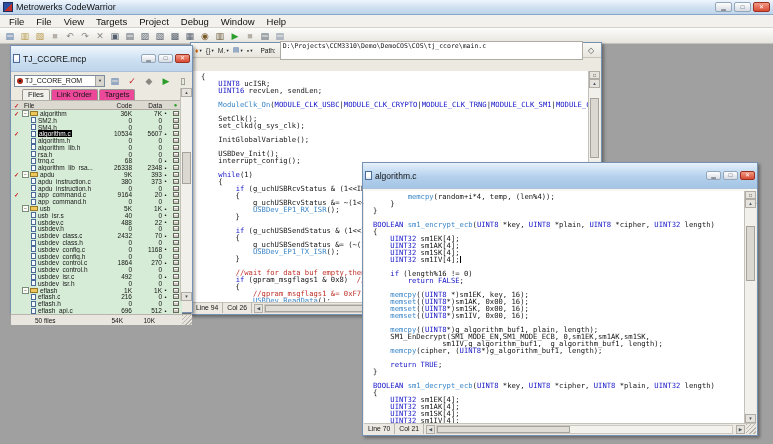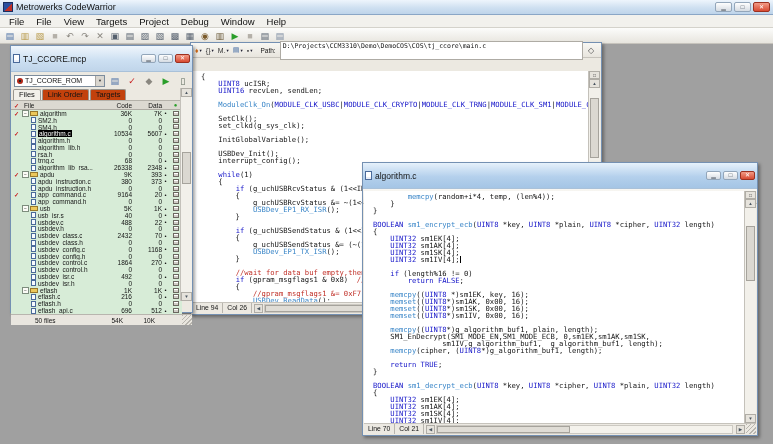--- a/index.html
+++ b/index.html
@@ -38,23 +38,23 @@
   .doc-icon { width:7px; height:9px; background:#fff; border:1px solid #4a6a9a;
     box-shadow:inset 0 -2px 0 #e8eef8; }
 
   
   #project-window { left:10px; top:45px; width:183px; height:268px; z-index:2; }
   .proj-toolbar { height:17px; display:flex; align-items:center; padding:0 3px; gap:4px; background:#ece9e1; }
   .target-select { width:102px; height:12px; background:#fff; border:1px solid #7c8c9c; display:flex; align-items:center; font-size:7px; padding-left:2px; overflow:hidden; }
   .target-ic { width:6px; height:6px; border-radius:50%; background:radial-gradient(#222 30%,#b02818 32%); margin-right:2px; flex:0 0 auto; }
   .target-arrow { margin-left:auto; width:9px; align-self:stretch; background:#d9d6cf; border-left:1px solid #a8a5a0; font-size:4px; line-height:10px; text-align:center; color:#333; }
   .ptb-icon { width:12px; height:12px; font-size:9px; line-height:12px; text-align:center; }
-  .proj-tabs { height:12px; display:flex; padding-left:2px; border-bottom:1px solid #b4b1a9; font-size:7.5px; background:#ece9e1; }
+  .proj-tabs { height:12px; display:flex; padding-left:11px; border-bottom:1px solid #b4b1a9; font-size:7.5px; background:#ece9e1; }
   .tab { padding:0 5px; margin-right:1px; line-height:10px; border:1px solid #9a968f; border-bottom:none;
-    border-radius:2px 2px 0 0; background:#c2410c; white-space:nowrap; }
+    border-radius:2px 2px 0 0; background:#ec4899; white-space:nowrap; }
   .tab.active { background:#f2f0ea; }
   .grid-header { height:9px; background:#dcd9d1; border-bottom:1px solid #aeaba3; display:flex; align-items:center; font-size:6.5px; width:171px; }
   .h-check { width:11px; text-align:center; color:#c81e1e; font-weight:bold; font-size:6px; }
   .h-file { flex:1; padding-left:2px; }
   .h-code { width:34px; text-align:right; }
   .h-data { width:30px; text-align:right; }
   .h-bullet { width:7px; }
   .h-link { width:13px; text-align:center; color:#2a9e2a; font-size:6px; }
   .file-list { position:relative; width:171px; height:204px; background:#d7ecd7; overflow:hidden; }
   .prow { display:flex; align-items:center; height:6.8px; font-size:6.5px; }

